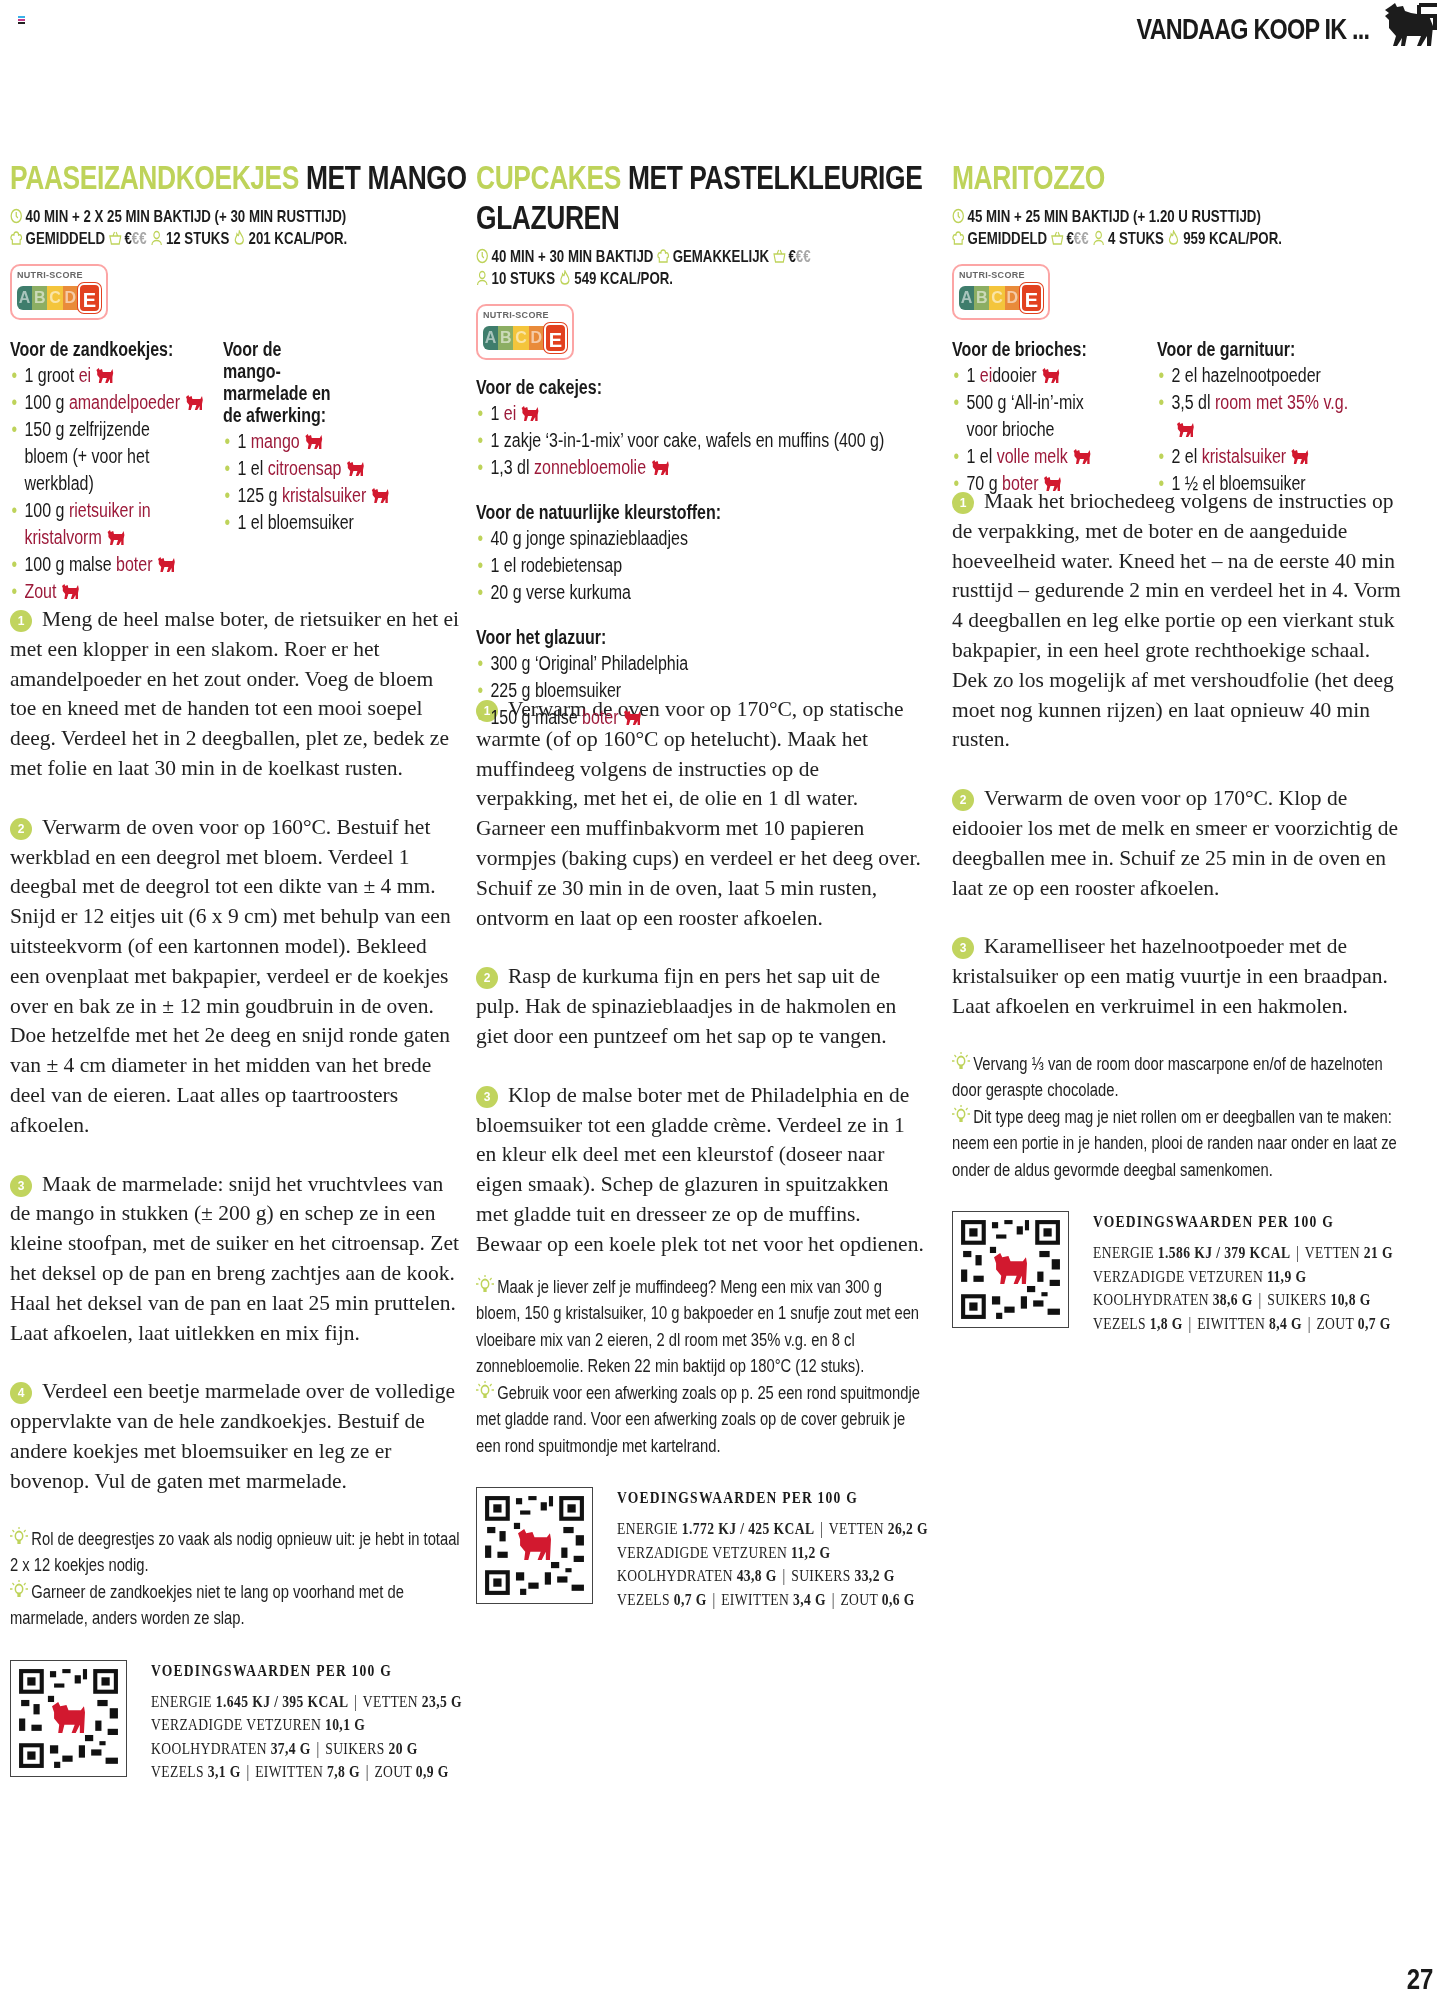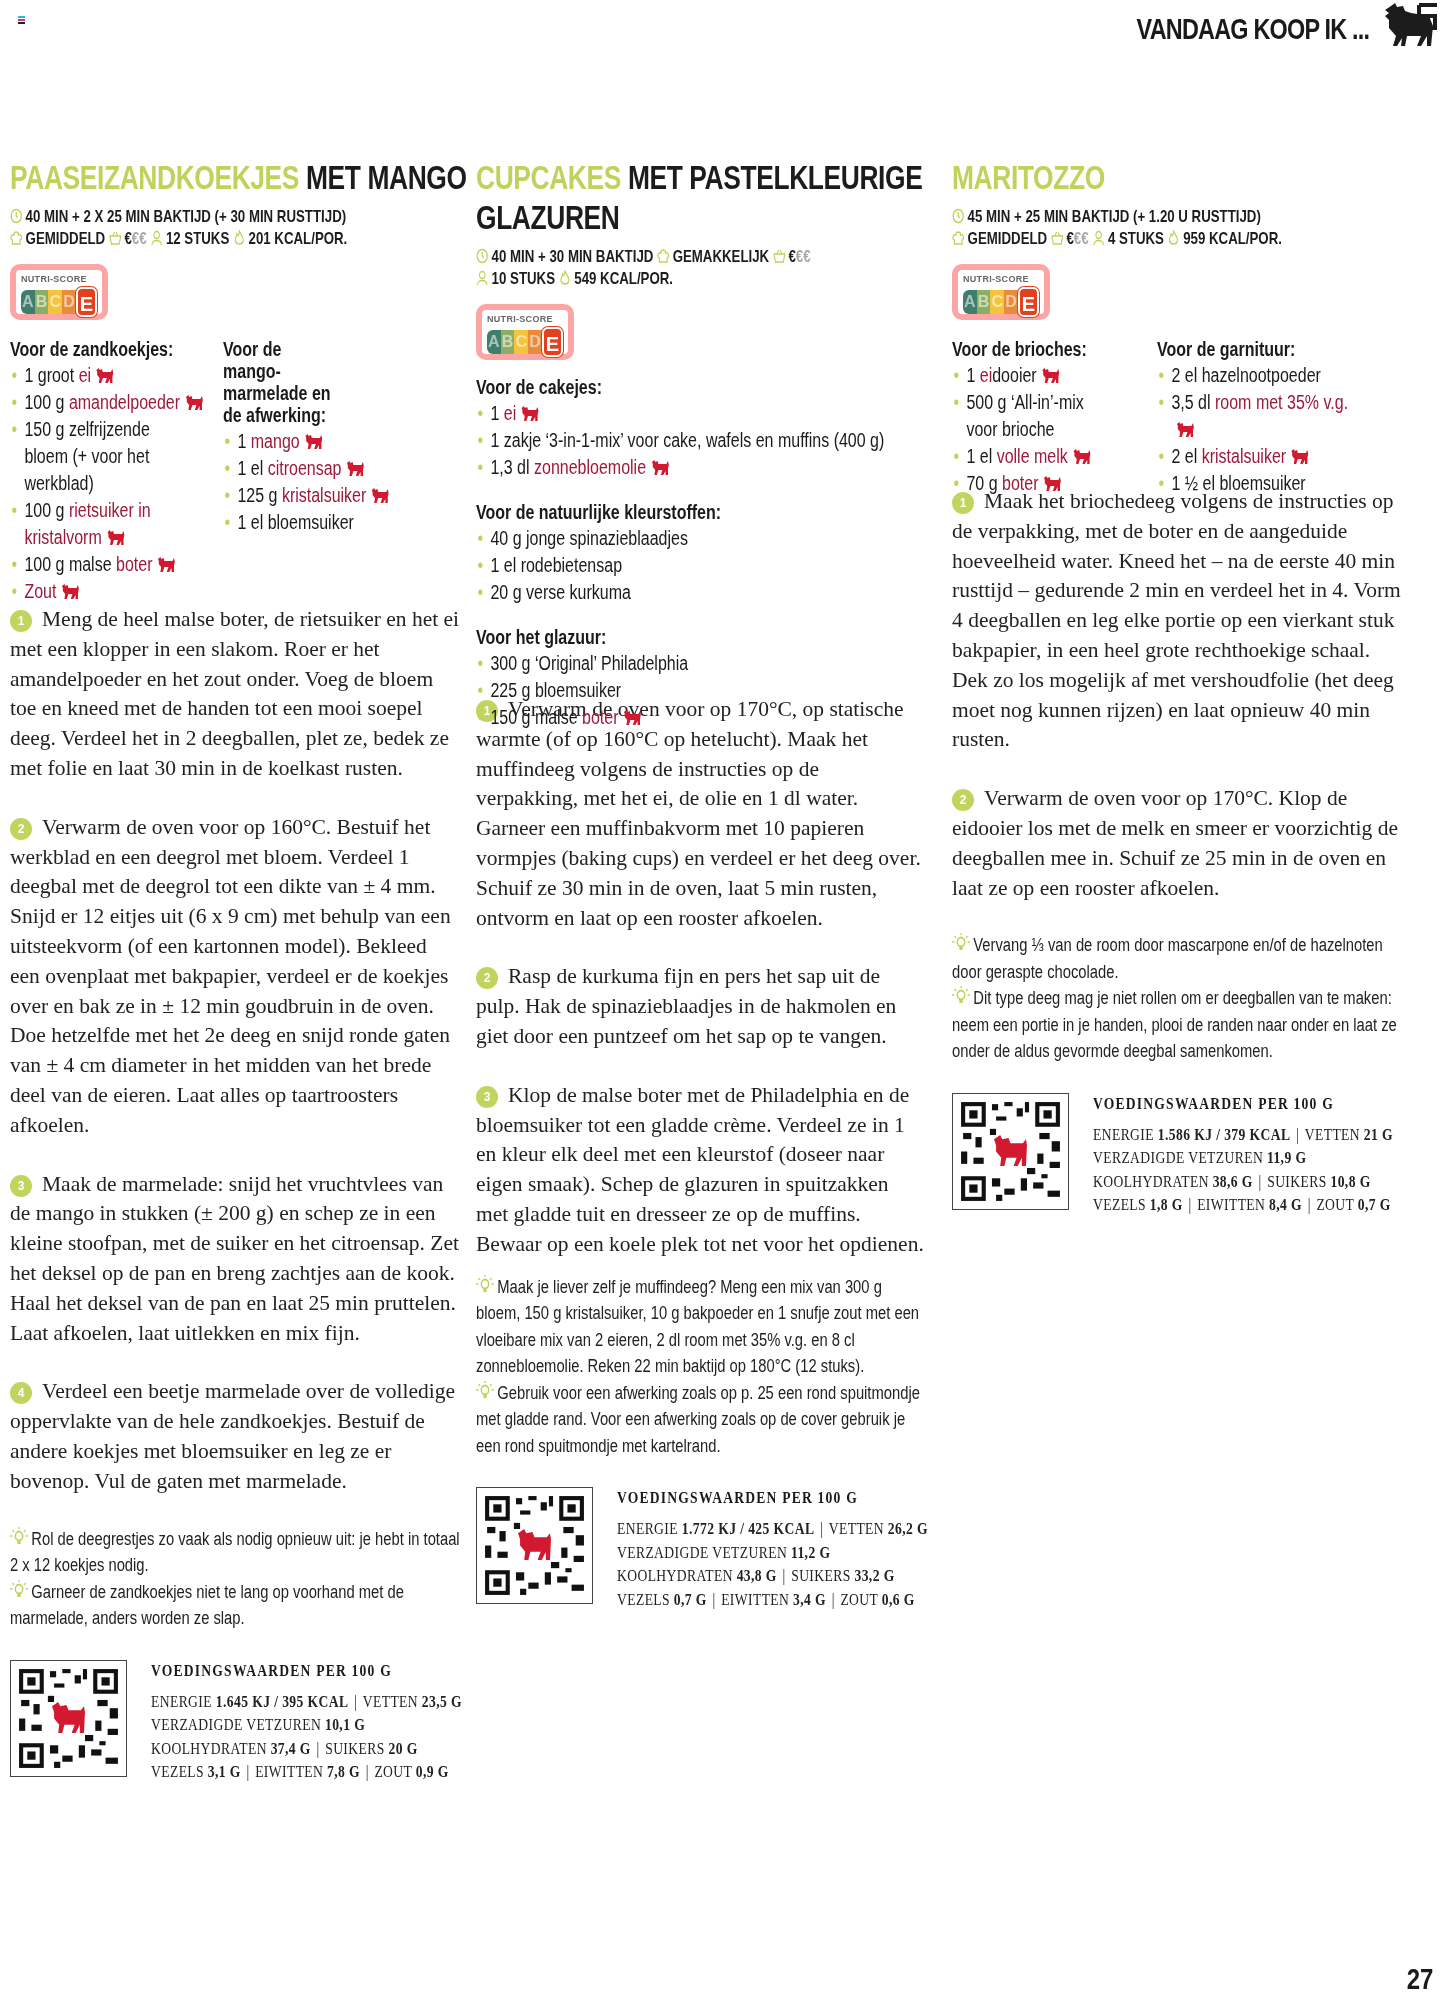--- a/index.html
+++ b/index.html
@@ -17,21 +17,21 @@
 
   .title { font-weight: bold; font-size: 33px; line-height: 40px; letter-spacing: -0.5px; transform: scaleX(0.8); transform-origin: left top; width: 125%; white-space: nowrap; }
   .title .accent { color: #bed35a; }
   .title .dark { color: #1c1c1c; }
 
   .meta { margin-top: 8px; font-weight: bold; font-size: 17px; line-height: 22px; transform: scaleX(0.78); transform-origin: left top; width: 128%; white-space: nowrap; color: #1c1c1c; }
   .meta .ic { display: inline-block; width: 16px; height: 16px; vertical-align: -2px; margin-right: 4px; }
   .meta .euro-on { color: #1c1c1c; }
   .meta .euro-off { color: #a8a8a8; }
 
-  .nutri { margin-top: 14px; width: 98px; height: 56px; border: 6px solid #fca5a5; border-radius: 10px; padding: 4px 5px; background: #fff; }
+  .nutri { margin-top: 14px; width: 98px; height: 56px; border: 2px solid #fca5a5; border-radius: 10px; padding: 4px 5px; background: #fff; }
   .nutri-label { font-size: 9px; font-weight: bold; color: #666; letter-spacing: 0.3px; line-height: 11px; }
   .nutri-bar { display: flex; margin-top: 3px; height: 28px; align-items: center; }
   .nutri-bar span { flex: 1; height: 24px; color: rgba(255,255,255,0.55); font-weight: bold; font-size: 16px; text-align: center; line-height: 24px; }
   .nutri-bar .na { background: #3f7d6c; border-radius: 6px 0 0 6px; }
   .nutri-bar .nb { background: #8cae63; }
   .nutri-bar .nc { background: #f4c53c; }
   .nutri-bar .nd { background: #e98b3a; }
   .nutri-bar .ne { flex: 1.25; background: #e2411f; color: #fff; height: 30px; line-height: 30px; border-radius: 6px; border: 2px solid #fff; font-size: 20px; box-shadow: 0 0 0 1px #e2411f; }
 
   .ingr-wrap { display: flex; margin-top: 18px; }
@@ -344,20 +344,21 @@
               <use href="#lion"></use>
             </svg></li>
         <li><span>1 ½ el bloemsuiker</span></li>
       </ul>
     </div>
   </div>
 
   <div class="steps" style="margin-top:-10px; width:450px">
     <p class="step"><span class="num">1</span><span>Maak het briochedeeg volgens de instructies op de verpakking, met de boter en de aangeduide hoeveelheid water. Kneed het – na de eerste 40 min rusttijd – gedurende 2 min en verdeel het in 4. Vorm 4 deegballen en leg elke portie op een vierkant stuk bakpapier, in een heel grote rechthoekige schaal. Dek zo los mogelijk af met vershoudfolie (het deeg moet nog kunnen rijzen) en laat opnieuw 40 min rusten.</span></p>
     <p class="step"><span class="num">2</span><span>Verwarm de oven voor op 170°C. Klop de eidooier los met de melk en smeer er voorzichtig de deegballen mee in. Schuif ze 25 min in de oven en laat ze op een rooster afkoelen.</span></p>
+    <p class="step"><span class="num">3</span><span>Karamelliseer het hazelnootpoeder met de kristalsuiker op een matig vuurtje in een braadpan. Laat afkoelen en verkruimel in een hakmolen.</span></p>
   </div>
 
   <div class="tips" style="width:118%">
     <p><svg class="tip-ic" viewBox="0 0 22 20">
           <use href="#bulb"></use>
         </svg><span>Vervang ⅓ van de room door mascarpone en/of de hazelnoten door geraspte chocolade.</span></p>
     <p><svg class="tip-ic" viewBox="0 0 22 20">
           <use href="#bulb"></use>
         </svg><span>Dit type deeg mag je niet rollen om er deegballen van te maken: neem een portie in je handen, plooi de randen naar onder en laat ze onder de aldus gevormde deegbal samenkomen.</span></p>
   </div>

